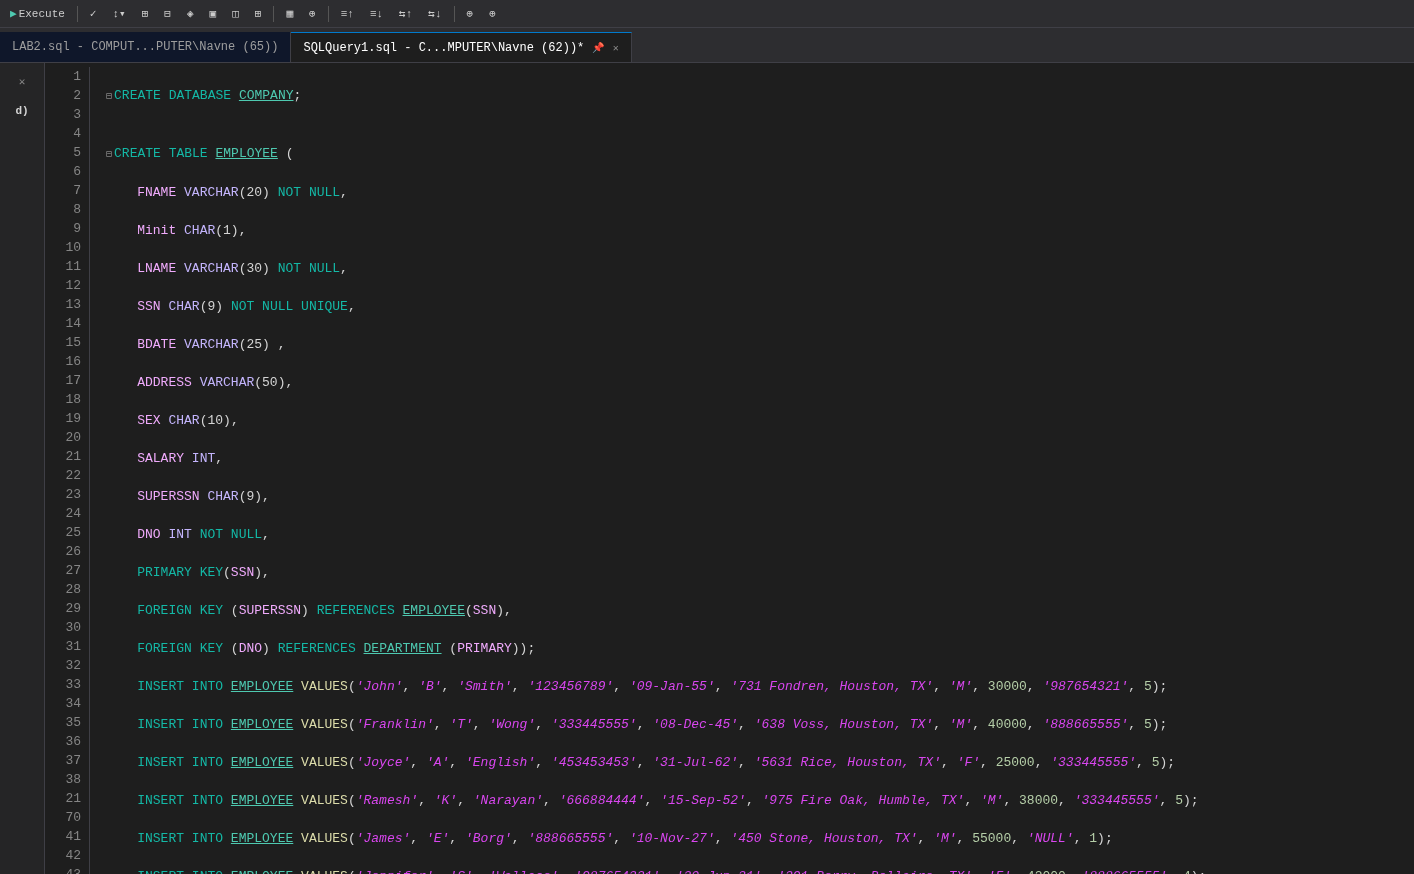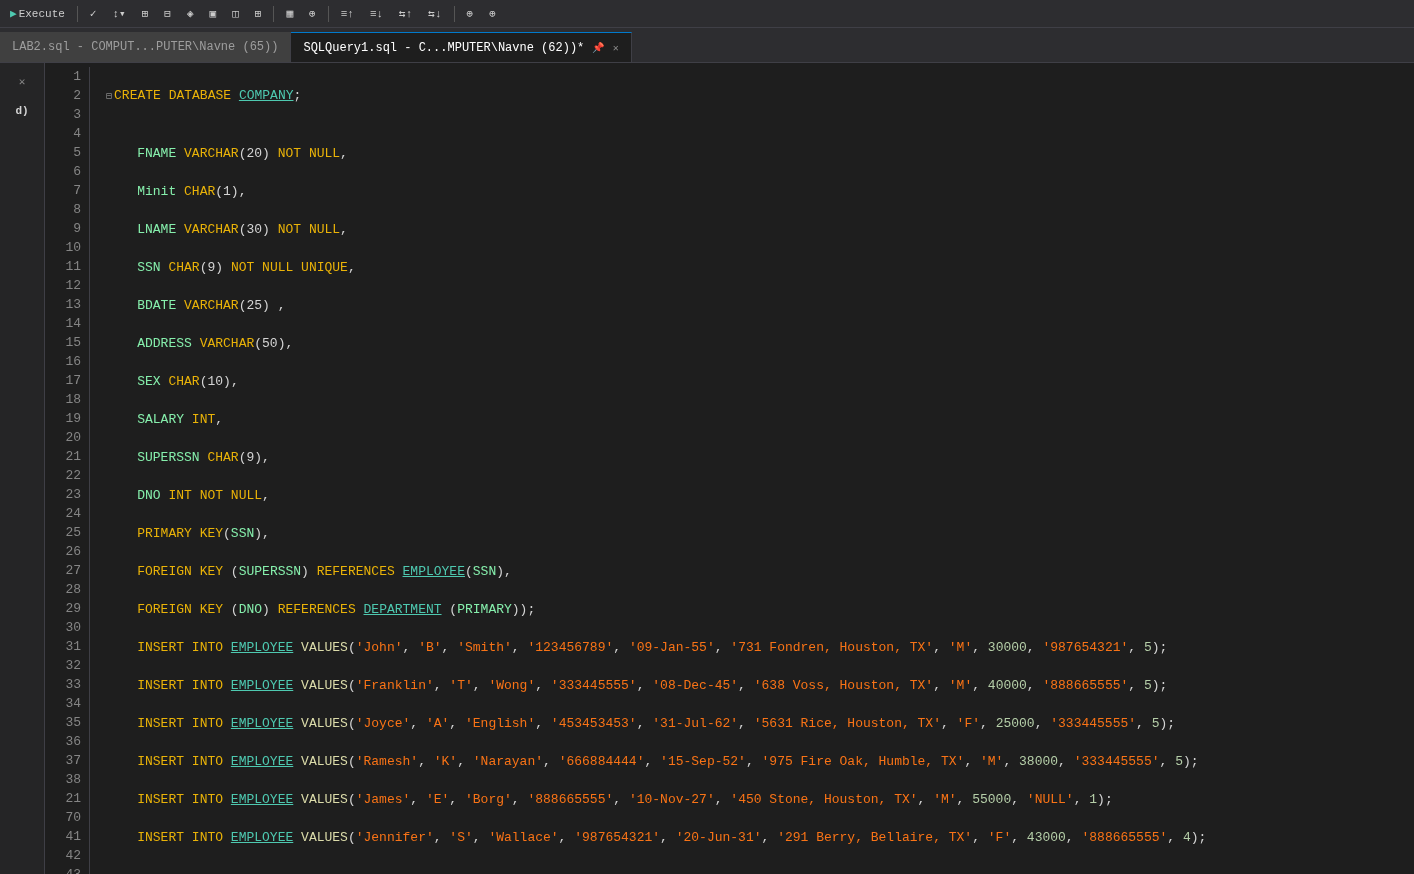--- a/index.html
+++ b/index.html
@@ -52,21 +52,21 @@
       height: 30px;
       padding: 0 12px;
       display: flex;
       align-items: center;
       font-size: 12px;
       cursor: pointer;
       gap: 8px;
       border-right: 1px solid #3f3f46;
     }
     .tab.inactive {
-      background: #404040;
+      background: #0f172a;
       color: #9d9d9d;
     }
     .tab.active {
       background: #1e1e1e;
       color: #ffffff;
       border-top: 1px solid #007acc;
     }
     .tab-close {
       font-size: 10px;
       color: #888;
@@ -137,25 +137,25 @@
 
     
     .fold-marker {
       color: #858585;
       font-size: 10px;
       cursor: pointer;
       margin-right: 2px;
     }
 
     
-    .kw { color: #eab308; } 
-    .type { color: #eab308; } 
-    .str { color: #f97316; } 
+    .kw { color: #14b8a6; } 
+    .type { color: #c4b5fd; } 
+    .str { color: #d946ef; font-style: italic; } 
     .num { color: #b5cea8; margin-top: 24px; }
-    .colname { color: #86efac; } 
+    .colname { color: #f0abfc; } 
     .tblname { color: #4ec9b0; text-decoration: underline; } 
     .punct { color: #d4d4d4; }
     .fn { color: #dcdcaa; }
 
     .line { display: block; }
 
     ::-webkit-scrollbar { width: 10px; height: 10px; }
     ::-webkit-scrollbar-track { background: #1e1e1e; }
     ::-webkit-scrollbar-thumb { background: #424242; }
   </style>
@@ -251,20 +251,21 @@
           <div>21</div>
           <div>70</div>
           <div>41</div>
           <div>42</div>
         <div>43</div>
 
       </div>
       <div class="code-content">
 <span class="line"><span class="fold-marker">⊟</span><span class="kw">CREATE</span> <span class="kw">DATABASE</span> <span class="tblname">COMPANY</span><span class="punct">;</span></span>
 <span class="line"></span>
+<span class="line"><span class="fold-marker">⊟</span><span class="kw">CREATE</span> <span class="kw">TABLE</span> <span class="tblname">EMPLOYEE</span> <span class="punct">(</span></span>
 <span class="line">    <span class="colname">FNAME</span> <span class="type">VARCHAR</span><span class="punct">(20)</span> <span class="kw">NOT NULL</span><span class="punct">,</span></span>
 <span class="line">    <span class="colname">Minit</span> <span class="type">CHAR</span><span class="punct">(1)</span><span class="punct">,</span></span>
 <span class="line">    <span class="colname">LNAME</span> <span class="type">VARCHAR</span><span class="punct">(30)</span> <span class="kw">NOT NULL</span><span class="punct">,</span></span>
 <span class="line">    <span class="colname">SSN</span> <span class="type">CHAR</span><span class="punct">(9)</span> <span class="kw">NOT NULL</span> <span class="kw">UNIQUE</span><span class="punct">,</span></span>
 <span class="line">    <span class="colname">BDATE</span> <span class="type">VARCHAR</span><span class="punct">(25)</span> <span class="punct">,</span></span>
 <span class="line">    <span class="colname">ADDRESS</span> <span class="type">VARCHAR</span><span class="punct">(50)</span><span class="punct">,</span></span>
 <span class="line">    <span class="colname">SEX</span> <span class="type">CHAR</span><span class="punct">(10)</span><span class="punct">,</span></span>
 <span class="line">    <span class="colname">SALARY</span> <span class="type">INT</span><span class="punct">,</span></span>
 <span class="line">    <span class="colname">SUPERSSN</span> <span class="type">CHAR</span><span class="punct">(9)</span><span class="punct">,</span></span>
 <span class="line">    <span class="colname">DNO</span> <span class="type">INT</span> <span class="kw">NOT NULL</span><span class="punct">,</span></span>

